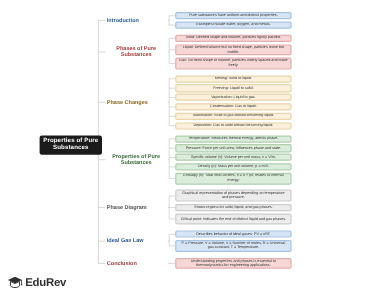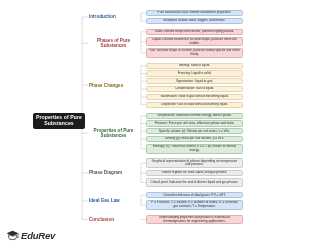--- a/index.html
+++ b/index.html
@@ -61,21 +61,20 @@
   .b-red    { color: #a63d3d; }
   .b-orange { color: #8a6a25; }
   .b-green  { color: #3a6b3a; }
   .b-gray   { color: #555555; }
   #logo {
     position: absolute;
     left: 6px; bottom: 8px;
     display: flex;
     align-items: center;
     gap: 2px;
-    font-style: italic;
   }
   #logo .cap { width: 13px; height: 13px; display:block; }
   #logo .wordmark {
     font-size: 9.5px;
     font-weight: bold;
     color: #2f2f2f;
     letter-spacing: -0.2px;
   }
 </style>
 </head>

